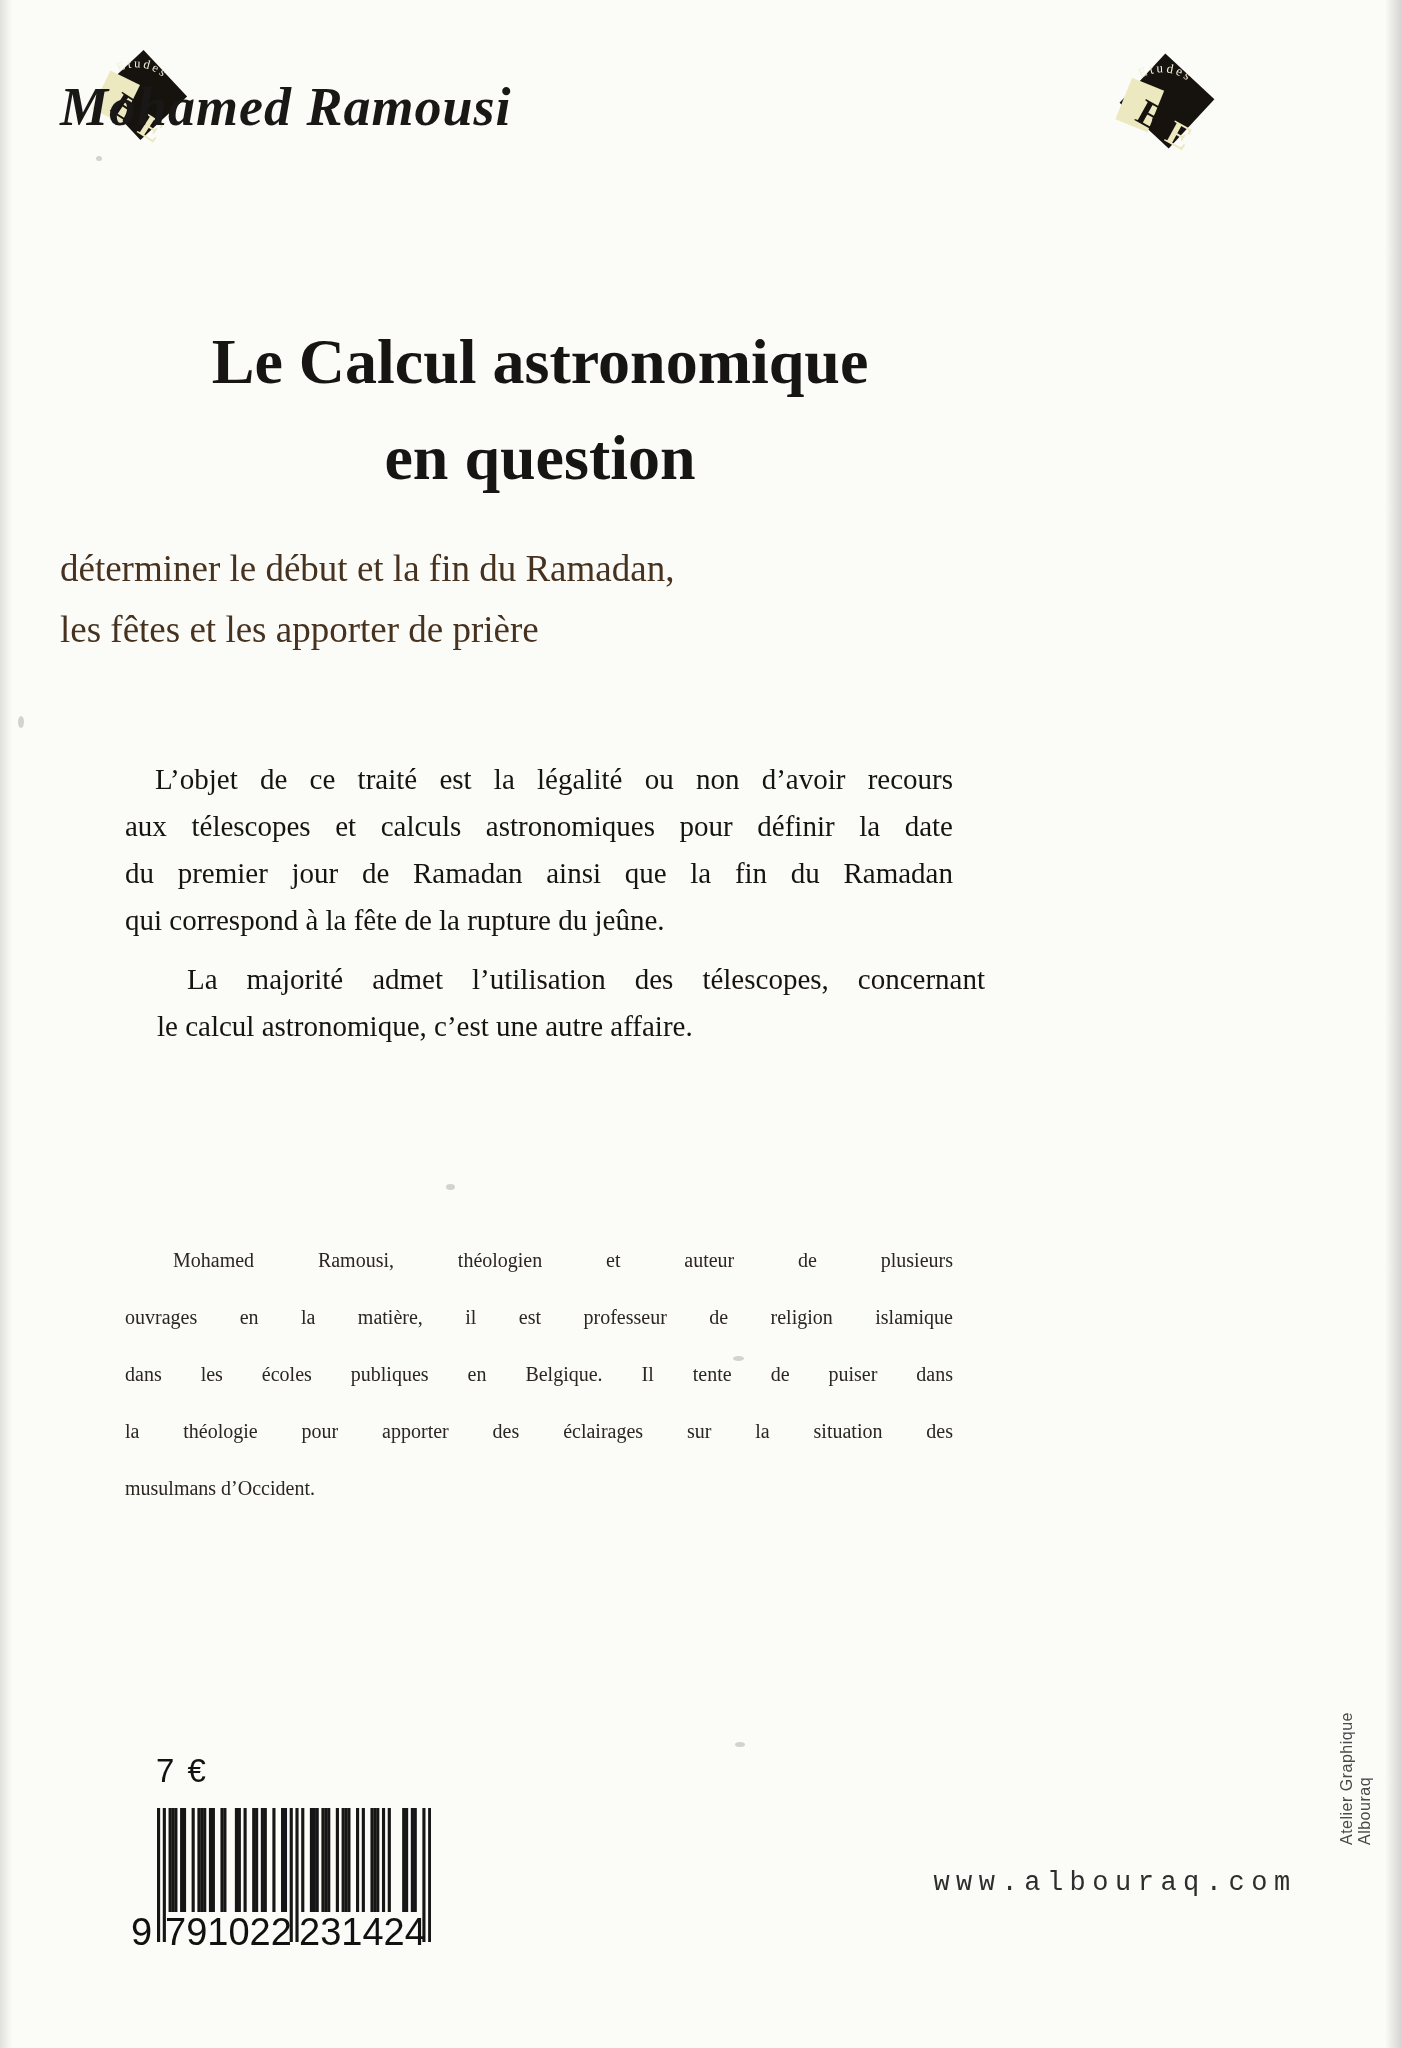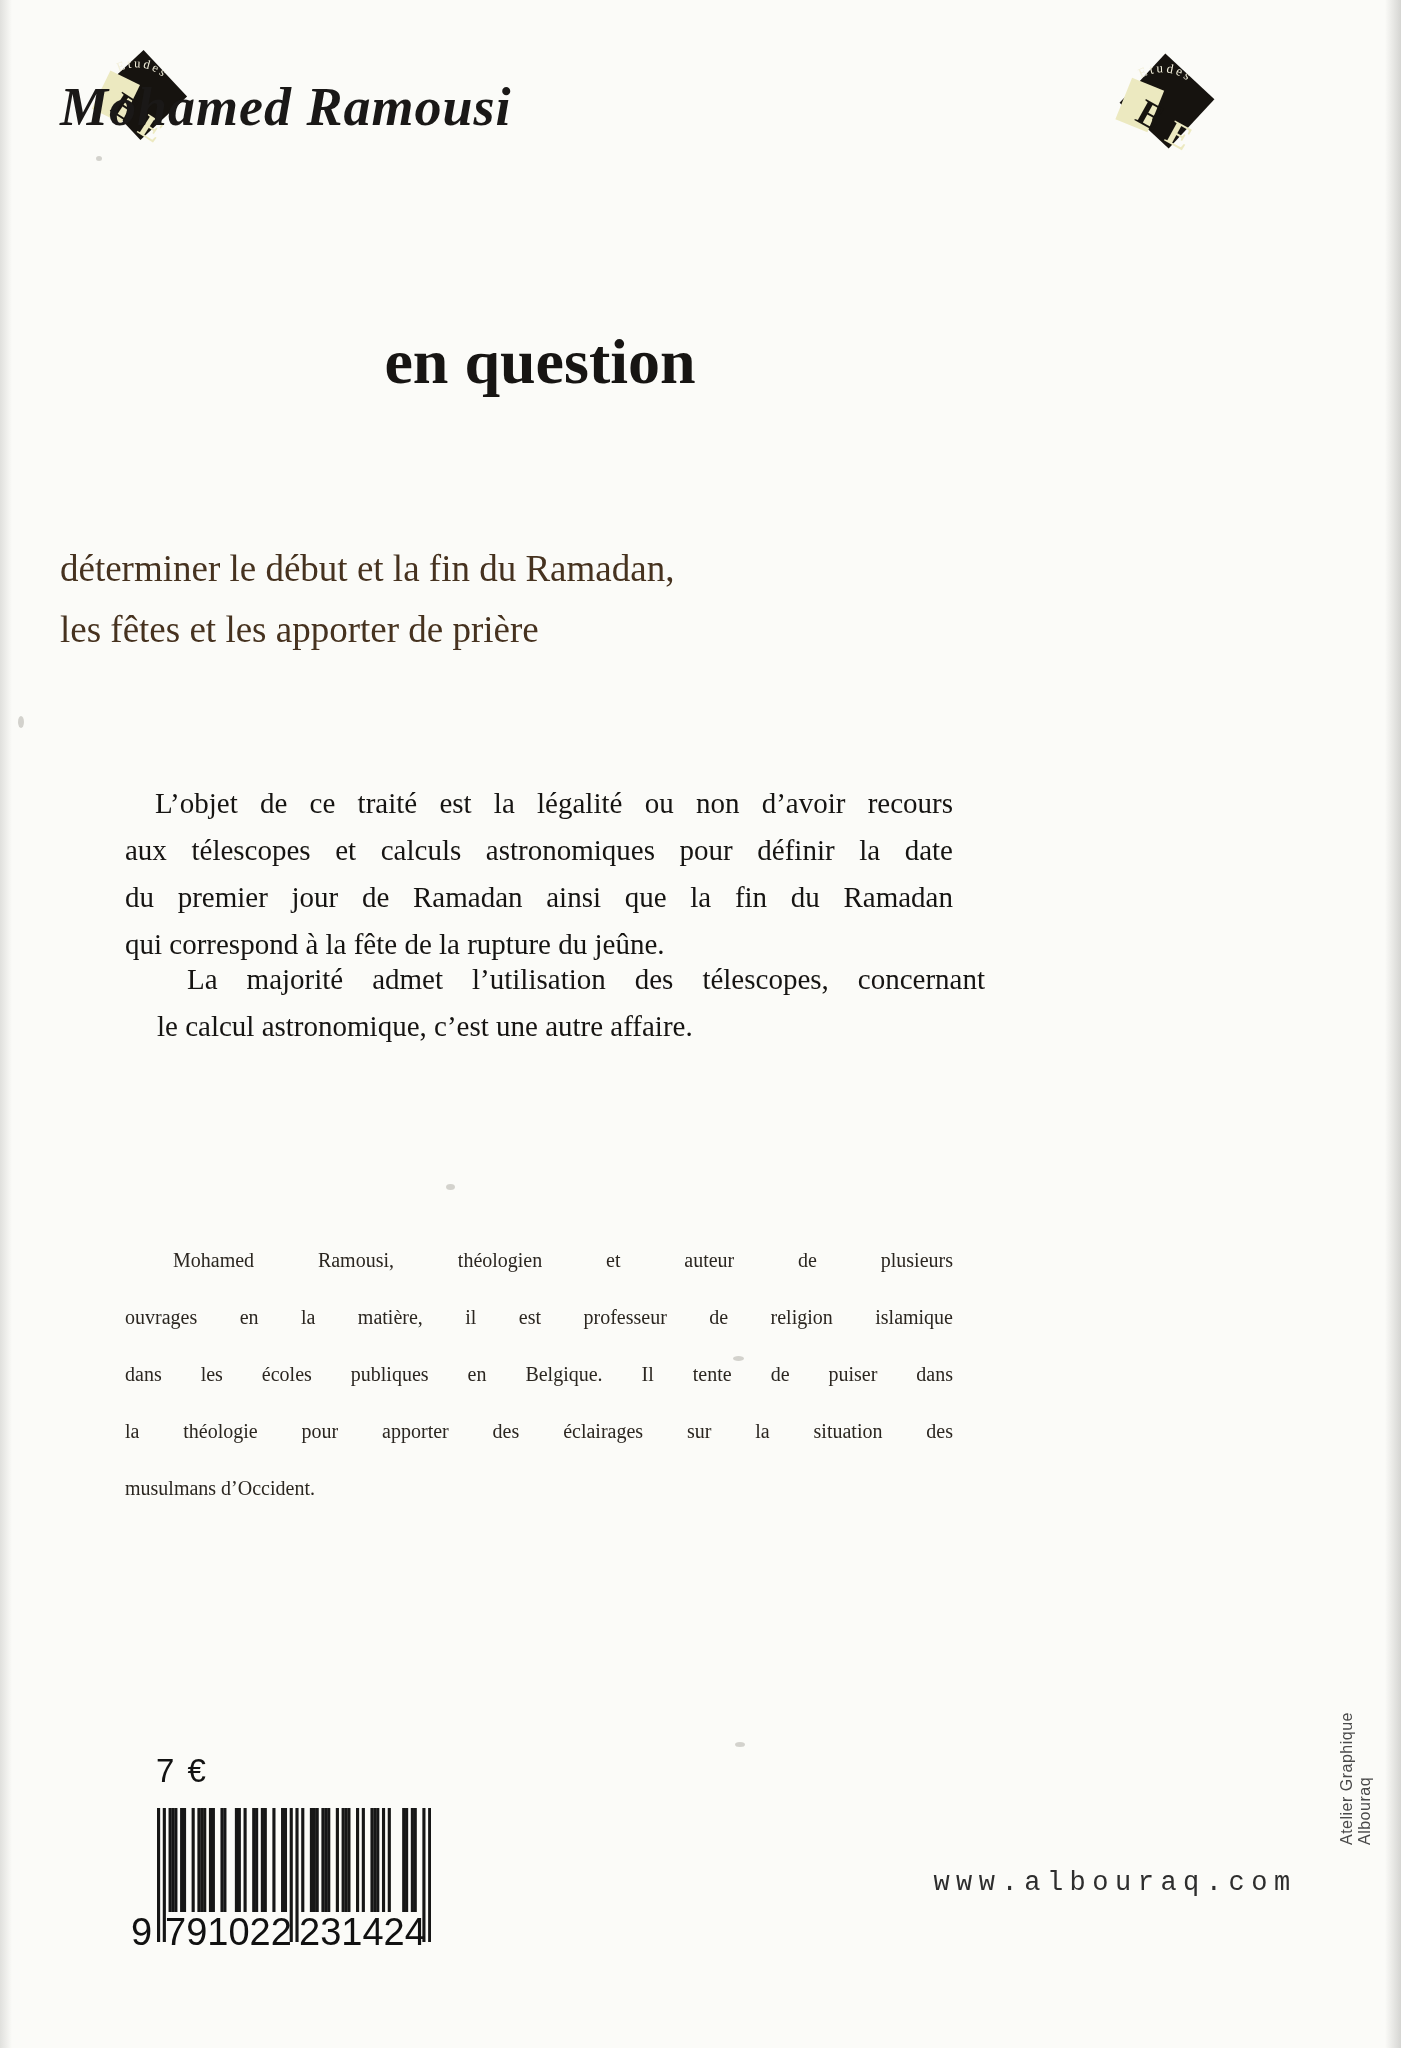--- a/index.html
+++ b/index.html
@@ -22,21 +22,21 @@
   .logo{display:block;}
   .logo-left{left:84px;top:34px;width:116px;height:122px;}
   .logo-right{left:1106px;top:38px;width:122px;height:126px;transform:rotate(-4deg);}
   
   .title{left:60px;top:314px;width:960px;text-align:center;
     font-size:64px;font-weight:700;line-height:96px;color:#171513;}
   .subtitle{left:60px;top:538px;width:960px;text-align:left;
     font-size:37px;line-height:61px;color:var(--subtitle-brown,#46321f);}
   
   .bodyblock{left:125px;width:828px;font-size:29px;color:#161412;}
-  .p1{top:780px;}
+  .p1{top:756px;}
   .p2{top:956px;margin-left:32px;}
   .bline{height:47px;line-height:47px;overflow:hidden;text-align:justify;}
   .bline.just::after{content:"";display:inline-block;width:100%;height:0;}
   .indent-sm{text-indent:30px;}
   
   .bio{left:125px;top:1232px;width:828px;font-size:20px;
     color:var(--bio-text,#2b2620);}
   .bio .bioline{height:57px;line-height:57px;overflow:hidden;text-align:justify;}
   .bio .bioline.just::after{content:"";display:inline-block;width:100%;height:0;}
   .indent-lg{text-indent:48px;}
@@ -88,20 +88,21 @@
   <rect x="16" y="40" width="34" height="44" transform="rotate(26 33 62)" fill="#ece9c0"></rect>
   <text transform="translate(26 76) rotate(33)" font-size="36" font-weight="bold" fill="#16130f">E</text>
   <text transform="translate(54 98) rotate(33)" font-size="34" font-weight="bold" fill="#ece9c0">E</text>
   <path id="arc-r" d="M 36,36 A 40,40 0 0 1 94,64" fill="none"></path>
   <text font-size="13" letter-spacing="2.5" fill="#f2efda">
     <textPath href="#arc-r">Etudes</textPath>
   </text>
 </svg>
 
 <div class="abs title">
+  <div>Le Calcul astronomique</div>
   <div>en question</div>
 </div>
 
 <div class="abs subtitle">
   <div>déterminer le début et la fin du Ramadan,</div>
   <div>les fêtes et les apporter de prière</div>
 </div>
 
 <div class="abs bodyblock p1">
   <div class="bline just indent-sm">L’objet de ce traité est la légalité ou non d’avoir recours</div>

